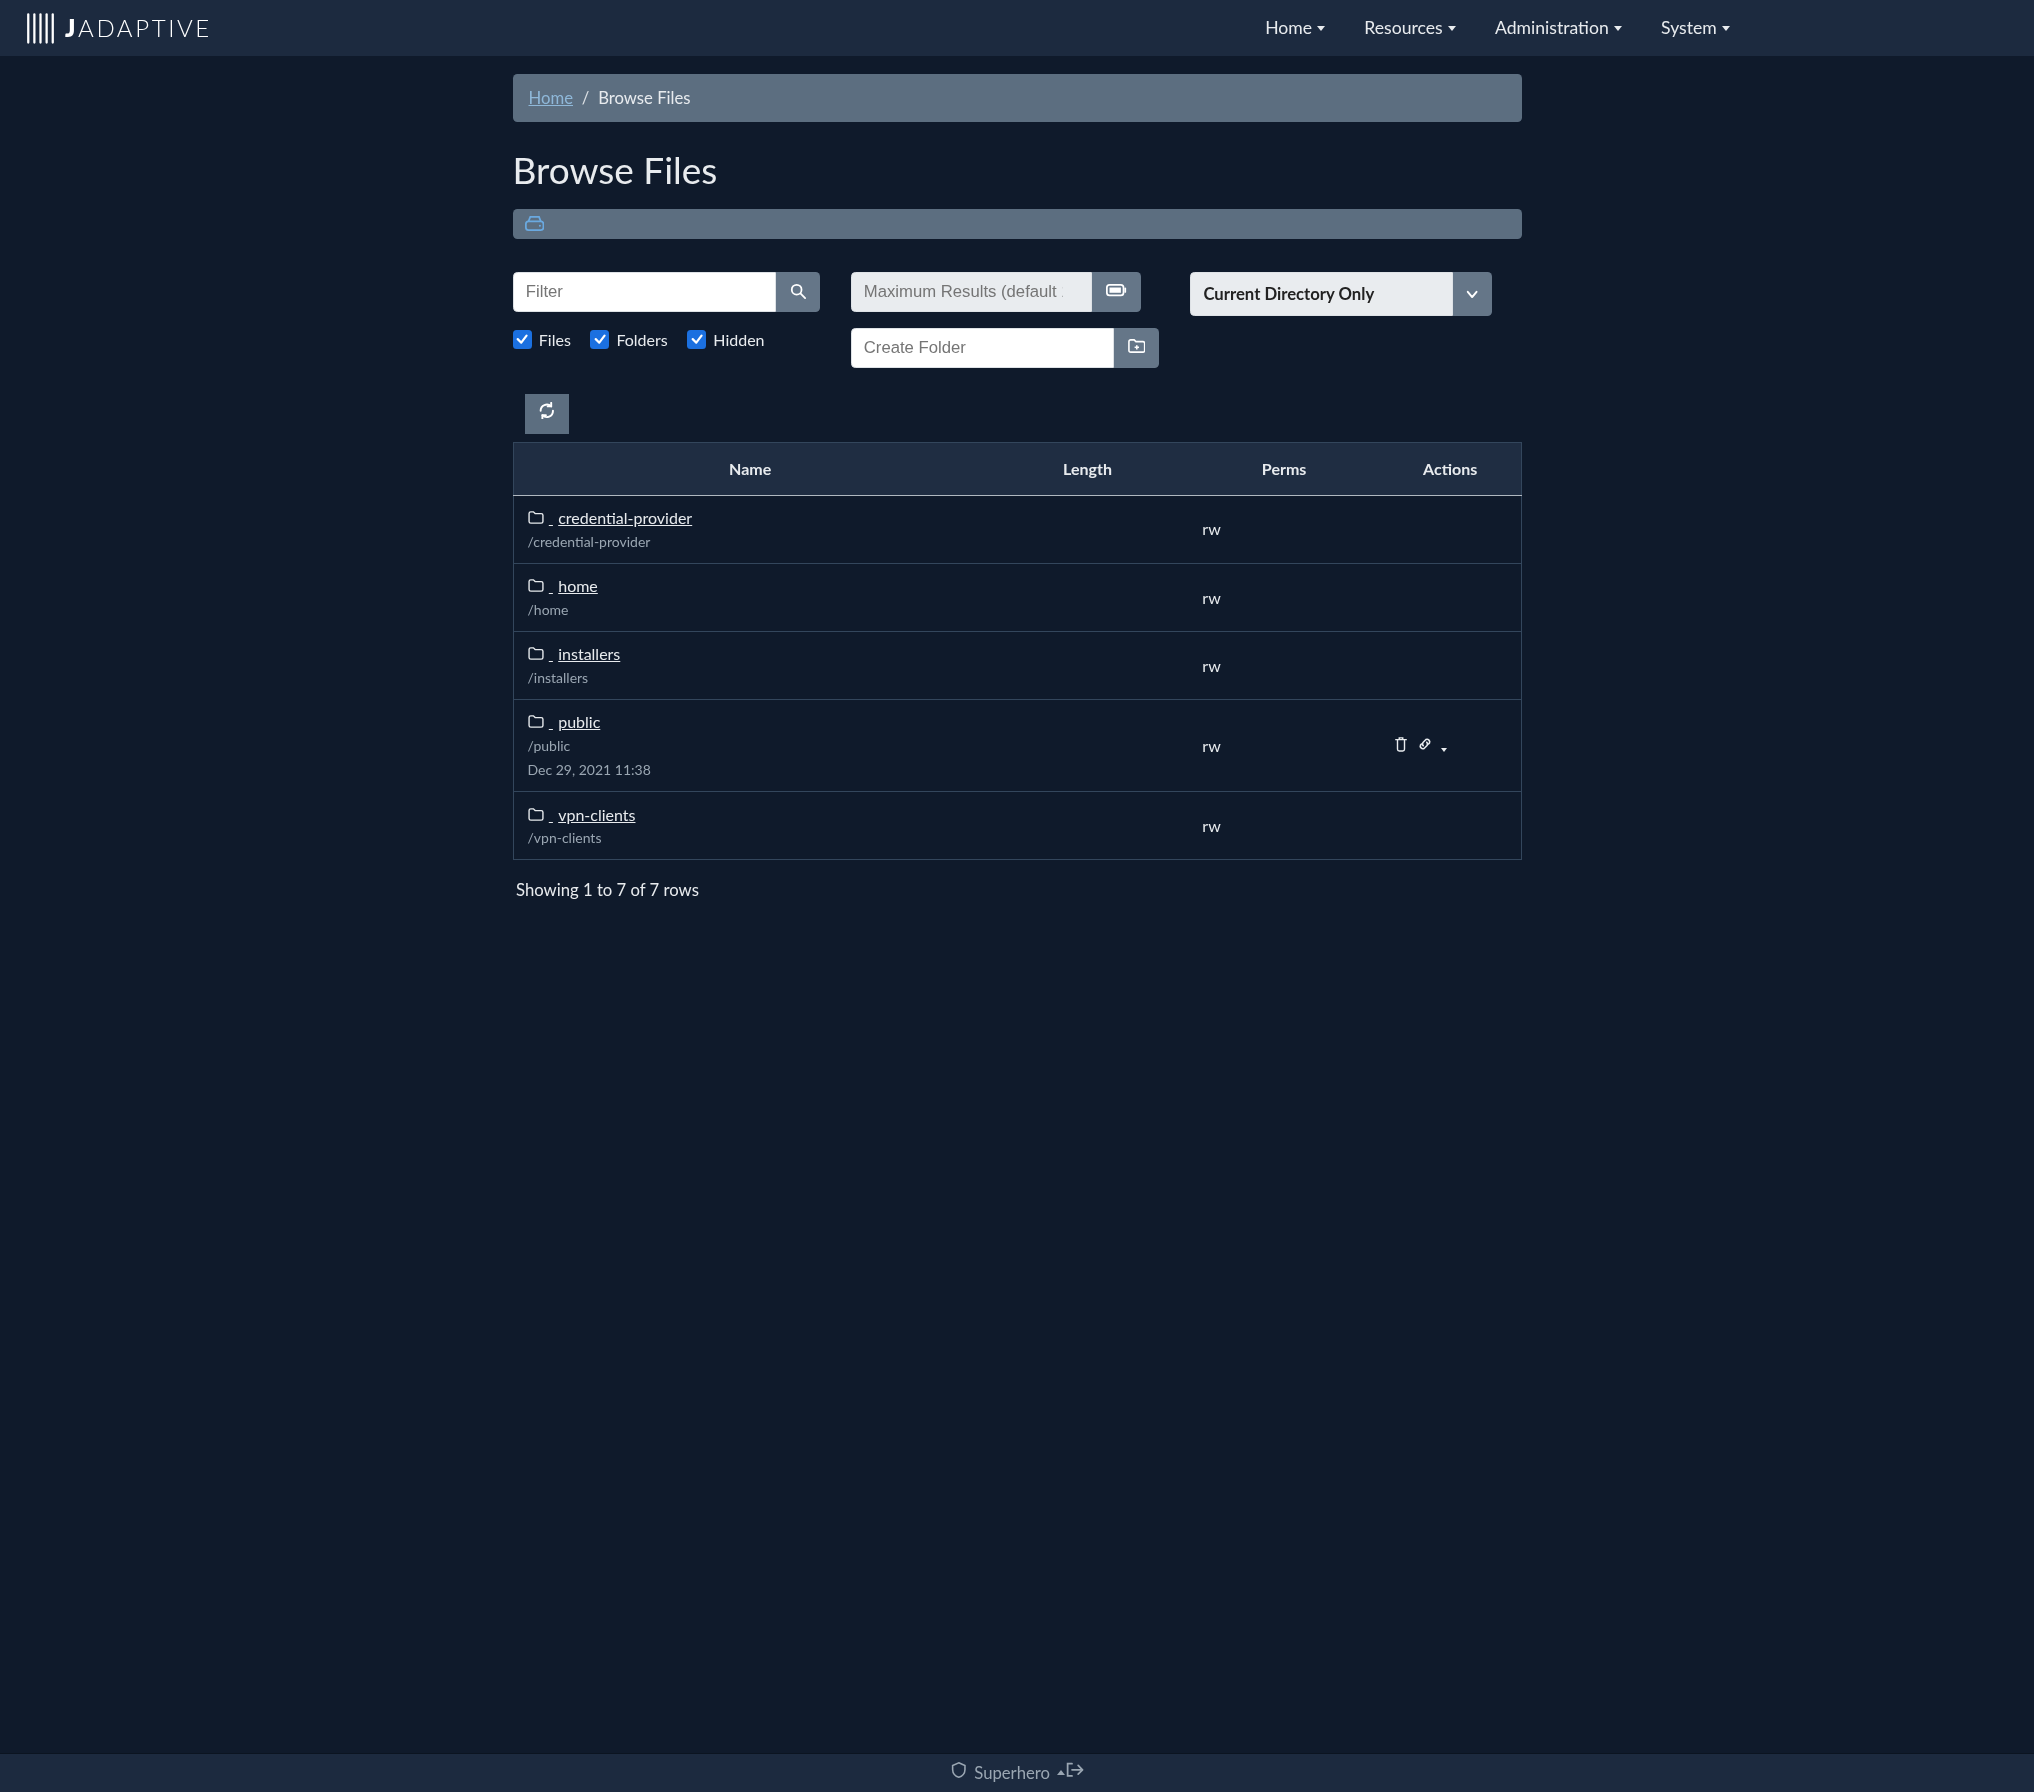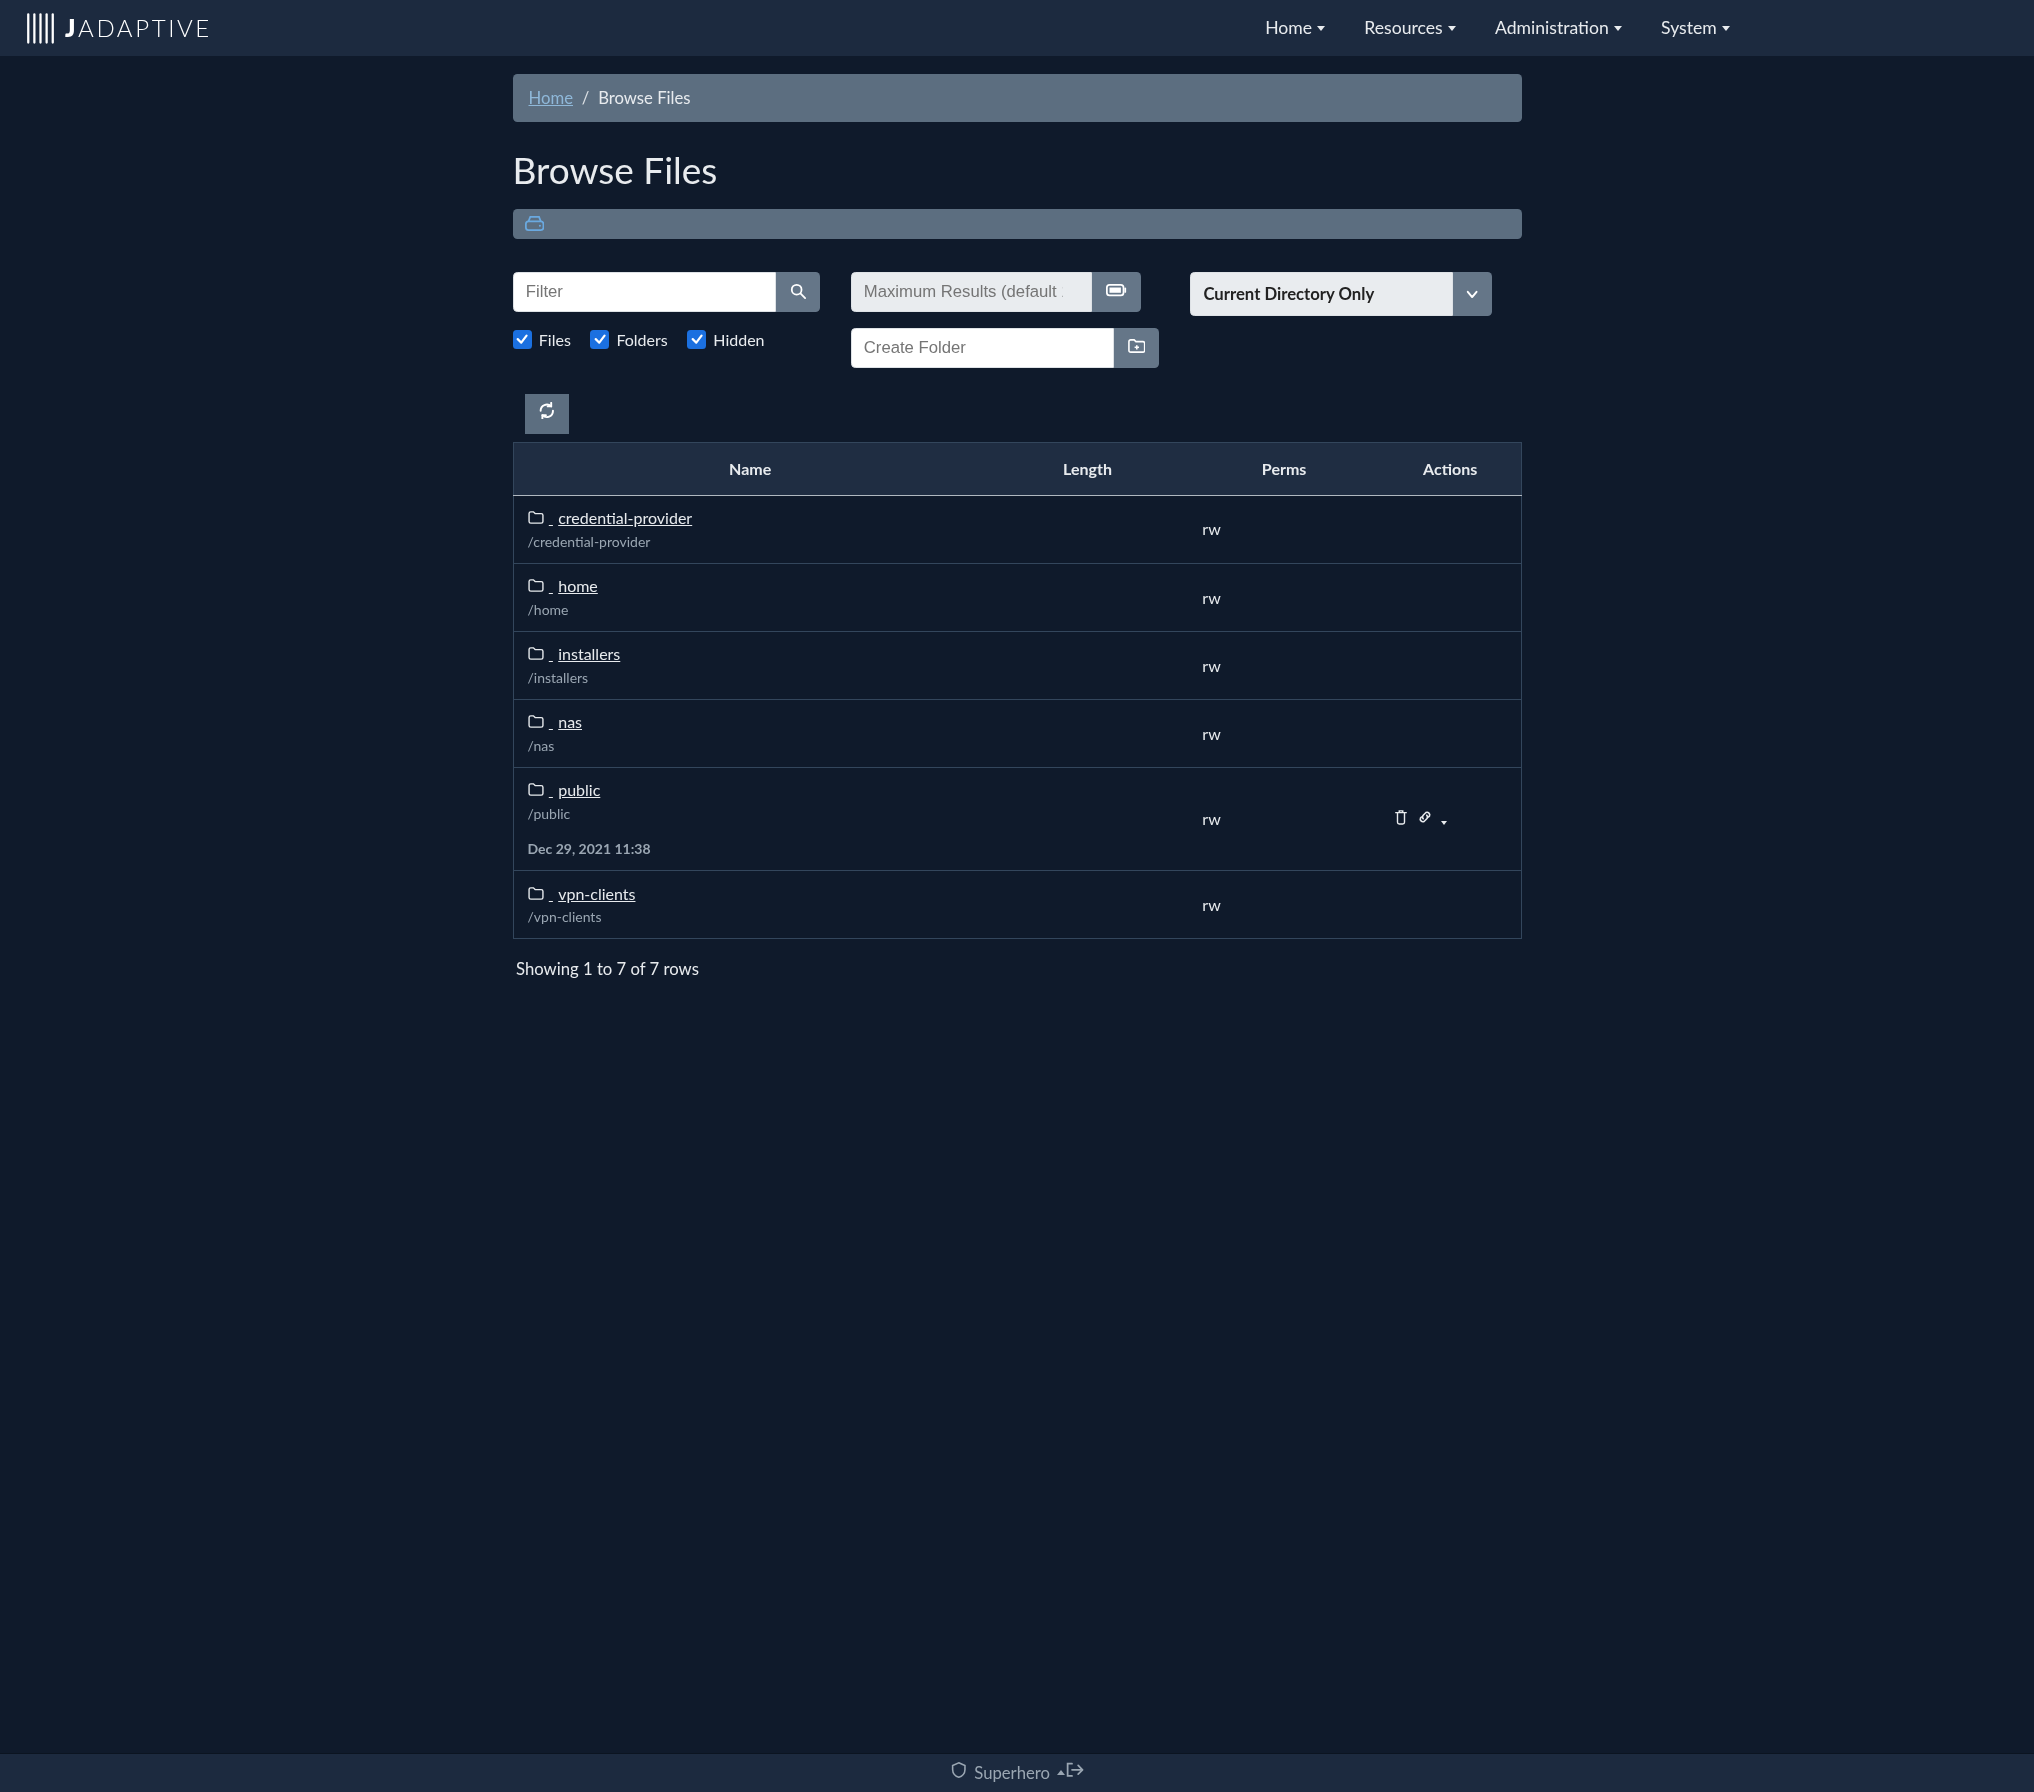--- a/index.html
+++ b/index.html
@@ -160,21 +160,21 @@
   table.files thead th:nth-child(4){ width: 22%; }
   table.files tbody td {
     padding: 10.5px 14px;
     border-bottom: 0.9px solid var(--table-border);
     vertical-align: middle;
     font-size: 16px;
     color: var(--text);
   }
   .file-link { color: var(--text); text-decoration: underline; display:inline-flex; align-items:center; gap:5.3px;}
   .file-path { color: var(--text-muted); font-size: 14px; margin-top: 2.6px; }
-  .file-date { color: var(--text-muted); font-size: 14px; margin-top: 15px; font-weight: bold; }
+  .file-date { color: var(--text-muted); font-size: 14px; margin-top: 4px; }
   .action-icons { display:flex; align-items:center; gap:8.8px; color: var(--text);}
   .pagination-info { margin: 17.6px 3.5px 35px; font-size: 16.7px; color: var(--text);}
   footer.footer {
     flex-shrink:0;
     background: var(--navbar);
     border-top: 0.9px solid #0b1421;
     display:flex; align-items:center; justify-content:center;
     padding: 7px 16px;
     color: var(--text-muted);
     font-size: 16.7px;
@@ -364,28 +364,20 @@
             <td><a href="#" class="file-link"><span><svg width="16" height="13" viewBox="0 0 18 15" fill="none">
                     <path d="M1 3 a2 2 0 0 1 2-2 h3 l2 2 h7 a2 2 0 0 1 2 2 v7 a2 2 0 0 1 -2 2 H3 a2 2 0 0 1 -2 -2 Z" stroke="#e8ebee" stroke-width="1.6" fill="none"></path>
                   </svg></span>&nbsp;<span>installers</span></a><div class="file-path">/installers</div></td>
             <td></td>
             <td>rw</td>
             <td></td>
           </tr>
           <tr>
             <td><a href="#" class="file-link"><span><svg width="16" height="13" viewBox="0 0 18 15" fill="none">
                     <path d="M1 3 a2 2 0 0 1 2-2 h3 l2 2 h7 a2 2 0 0 1 2 2 v7 a2 2 0 0 1 -2 2 H3 a2 2 0 0 1 -2 -2 Z" stroke="#e8ebee" stroke-width="1.6" fill="none"></path>
-                  </svg></span>&nbsp;<span>nas</span></a><div class="file-path">/nas</div></td>
-            <td></td>
-            <td>rw</td>
-            <td></td>
-          </tr>
-          <tr>
-            <td><a href="#" class="file-link"><span><svg width="16" height="13" viewBox="0 0 18 15" fill="none">
-                    <path d="M1 3 a2 2 0 0 1 2-2 h3 l2 2 h7 a2 2 0 0 1 2 2 v7 a2 2 0 0 1 -2 2 H3 a2 2 0 0 1 -2 -2 Z" stroke="#e8ebee" stroke-width="1.6" fill="none"></path>
                   </svg></span>&nbsp;<span>public</span></a><div class="file-path">/public</div><div class="file-date">Dec 29, 2021 11:38</div></td>
             <td></td>
             <td>rw</td>
             <td>
               <div class="action-icons">
                 <span><span><svg width="14" height="16" viewBox="0 0 16 18" fill="none">
                       <path d="M2 4 h12 M6 4 V2 h4 v2 M4 4 v11 a2 2 0 0 0 2 2 h4 a2 2 0 0 0 2 -2 V4" stroke="#e8ebee" stroke-width="1.6" fill="none" stroke-linecap="round"></path>
                     </svg></span></span>
                 <span><span><svg width="16" height="16" viewBox="0 0 18 18" fill="none">
                       <path d="M7 11 a3 3 0 0 1 0-4 l3-3 a3 3 0 0 1 4 4 l-1 1" stroke="#e8ebee" stroke-width="1.8" fill="none" stroke-linecap="round"></path>

